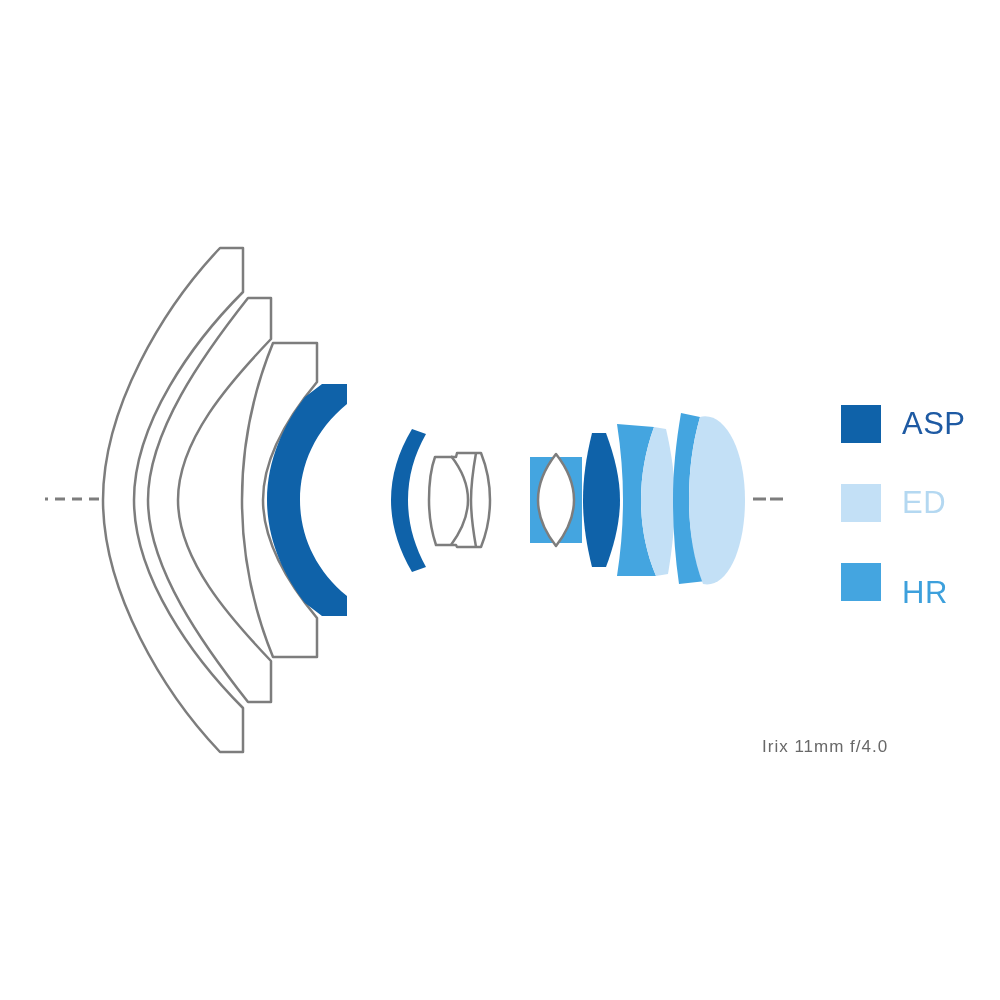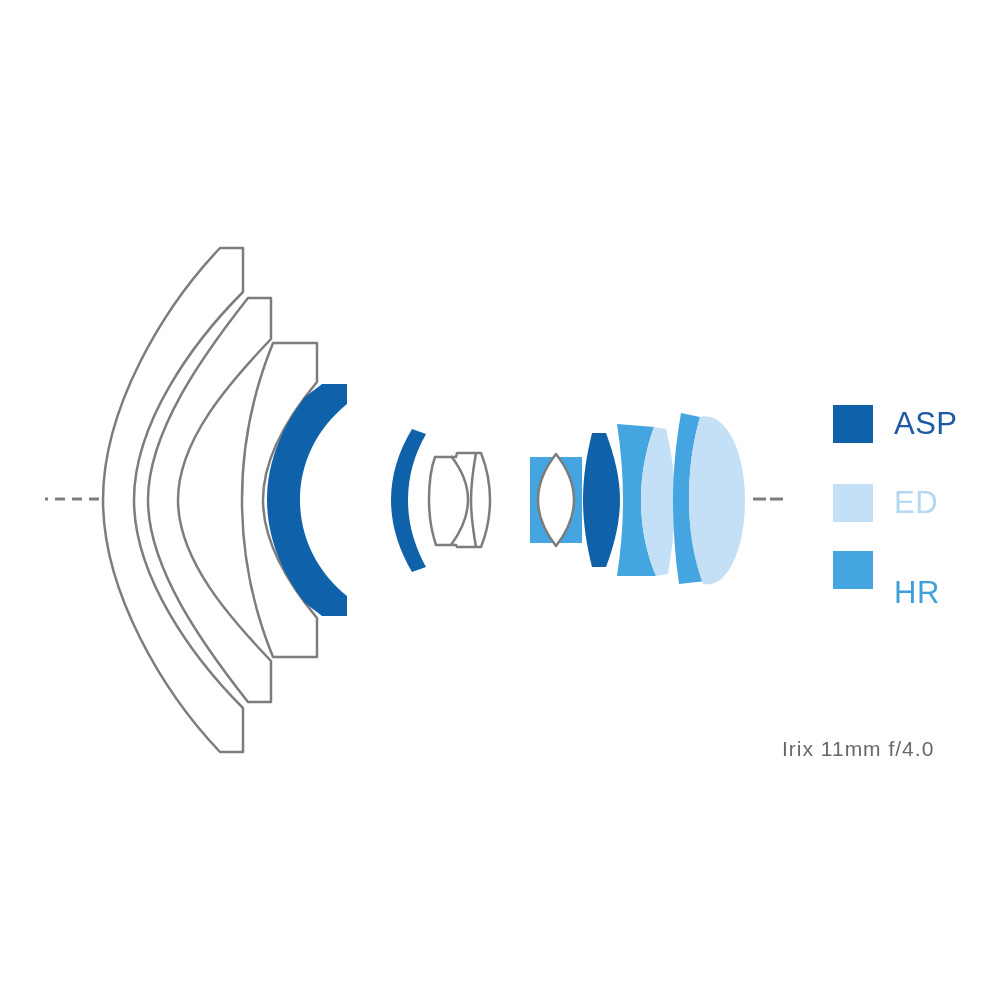--- a/index.html
+++ b/index.html
@@ -6,38 +6,38 @@
   .canvas {
     position: relative;
     width: 1000px;
     height: 1000px;
     background: #ffffff;
     font-family: "Liberation Sans", sans-serif;
     overflow: hidden;
   }
   .diagram-svg { position: absolute; left: 0; top: 0; }
   .legend { position: absolute; left: 833px; top: 405px; }
-  .legend-row { display: flex; margin-bottom: 0; position: absolute; left: 0; }
+  .legend-row { display: flex; align-items: center; margin-bottom: 0; position: absolute; left: 8px; }
   .legend-row.row-0 { top: 0px; }
   .legend-row.row-1 { top: 79px; }
   .legend-row.row-2 { top: 146px; }
   .swatch { display: inline-block; width: 40px; height: 38px; flex: 0 0 auto; }
   .legend-label {
     margin-left: 21px;
     font-size: 31px;
     line-height: 38px;
     font-weight: 400;
     letter-spacing: 0.5px;
     white-space: nowrap;
   }
   .caption {
     position: absolute;
-    left: 782px;
+    left: 762px;
     top: 737px;
-    font-size: 21px;
+    font-size: 17px;
     letter-spacing: 1px;
     font-weight: 400;
     white-space: nowrap;
   }
 </style>
 </head>
 <body>
 
 <div class="canvas">
 

